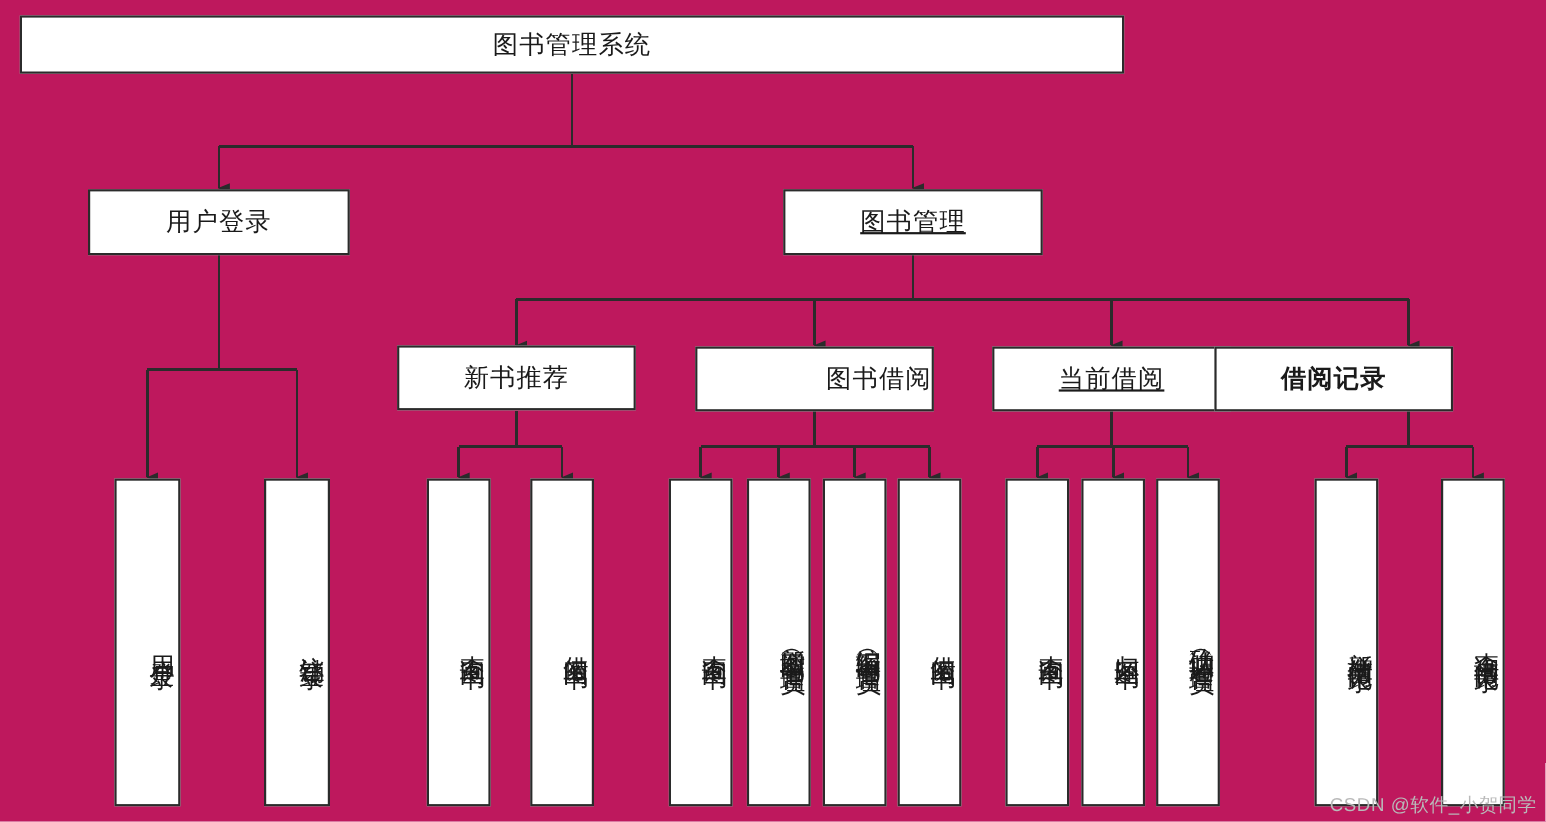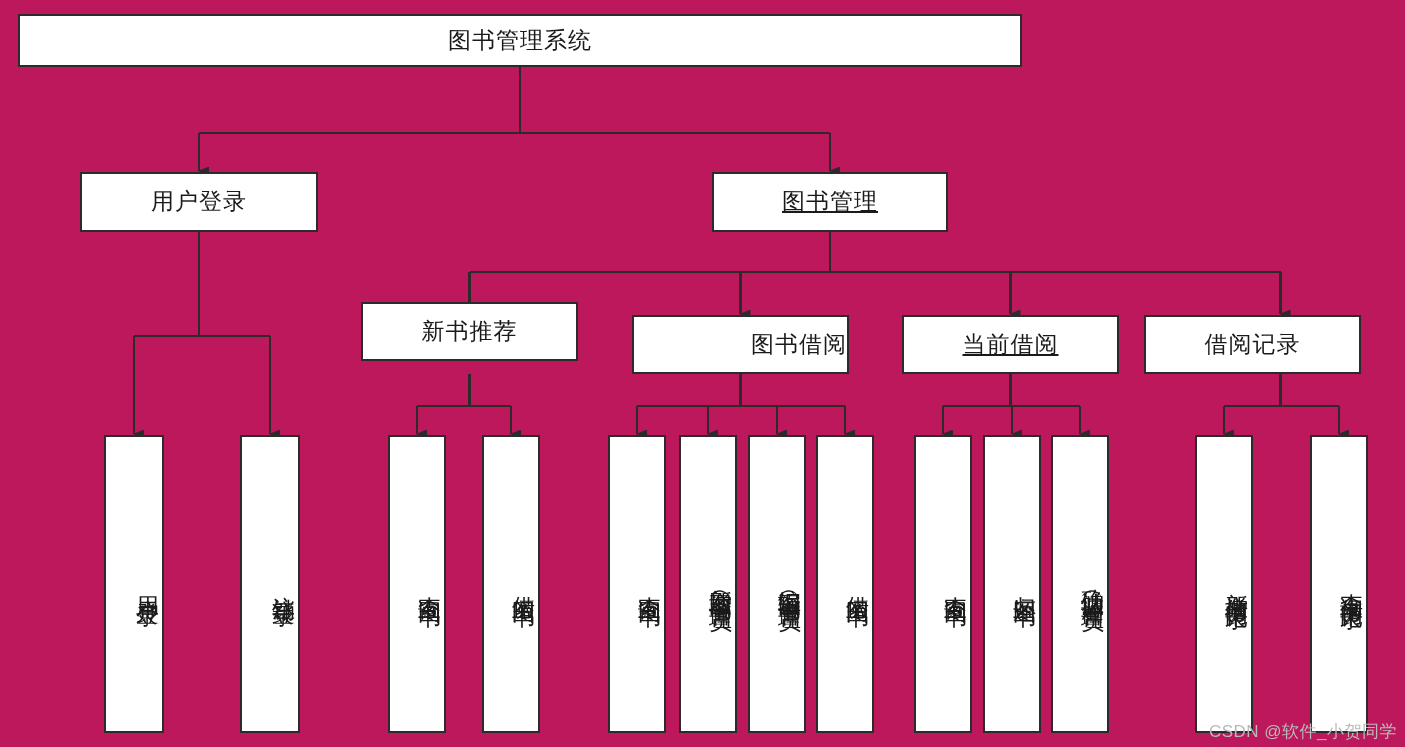--- a/index.html
+++ b/index.html
@@ -117,30 +117,30 @@
   <div id="nodes">
       <div class="node horizontal" style="left: 18px; top: 14px; width: 1004px; height: 53px; border-color: rgb(43, 43, 43); background: rgb(255, 255, 255); color: rgb(26, 26, 26);">
         <span class="hlabel">图书管理系统</span>
       </div>
       <div class="node horizontal" style="left: 80px; top: 172px; width: 238px; height: 60px; border-color: rgb(43, 43, 43); background: rgb(255, 255, 255); color: rgb(26, 26, 26);">
         <span class="hlabel">用户登录</span>
       </div>
       <div class="node horizontal" style="left: 712px; top: 172px; width: 236px; height: 60px; border-color: rgb(43, 43, 43); background: rgb(255, 255, 255); color: rgb(26, 26, 26); text-decoration: underline;">
         <span class="hlabel">图书管理</span>
       </div>
-      <div class="node horizontal" style="left: 361px; top: 302px; width: 217px; height: 59px; border-color: rgb(43, 43, 43); background: rgb(255, 255, 255); color: rgb(26, 26, 26);">
+      <div class="node horizontal" style="left: 361px; top: 314px; width: 217px; height: 59px; border-color: rgb(43, 43, 43); background: rgb(255, 255, 255); color: rgb(26, 26, 26);">
         <span class="hlabel">新书推荐</span>
       </div>
       <div class="node horizontal" style="left: 632px; top: 315px; width: 217px; height: 59px; border-color: rgb(43, 43, 43); background: rgb(255, 255, 255); color: rgb(26, 26, 26); justify-content: flex-end;">
         <span class="hlabel">图书借阅</span>
       </div>
       <div class="node horizontal" style="left: 902px; top: 315px; width: 217px; height: 59px; border-color: rgb(43, 43, 43); background: rgb(255, 255, 255); color: rgb(26, 26, 26); text-decoration: underline;">
         <span class="hlabel">当前借阅</span>
       </div>
-      <div class="node horizontal" style="left: 1144px; top: 315px; width: 217px; height: 59px; border-color: rgb(43, 43, 43); background: rgb(255, 255, 255); color: rgb(26, 26, 26);">
+      <div class="node horizontal" style="left: 1104px; top: 315px; width: 217px; height: 59px; border-color: rgb(43, 43, 43); background: rgb(255, 255, 255); color: rgb(26, 26, 26); font-weight: bold;">
         <span class="hlabel">借阅记录</span>
       </div>
       <div class="node vertical" style="left: 104px; top: 435px; width: 60px; height: 298px; border-color: rgb(43, 43, 43); background: rgb(255, 255, 255); color: rgb(26, 26, 26);">
         <span class="vlabel">用户登录</span>
       </div>
       <div class="node vertical" style="left: 240px; top: 435px; width: 60px; height: 298px; border-color: rgb(43, 43, 43); background: rgb(255, 255, 255); color: rgb(26, 26, 26);">
         <span class="vlabel">注销登录</span>
       </div>
       <div class="node vertical" style="left: 388px; top: 435px; width: 58px; height: 298px; border-color: rgb(43, 43, 43); background: rgb(255, 255, 255); color: rgb(26, 26, 26);">
         <span class="vlabel">查询图书</span>

